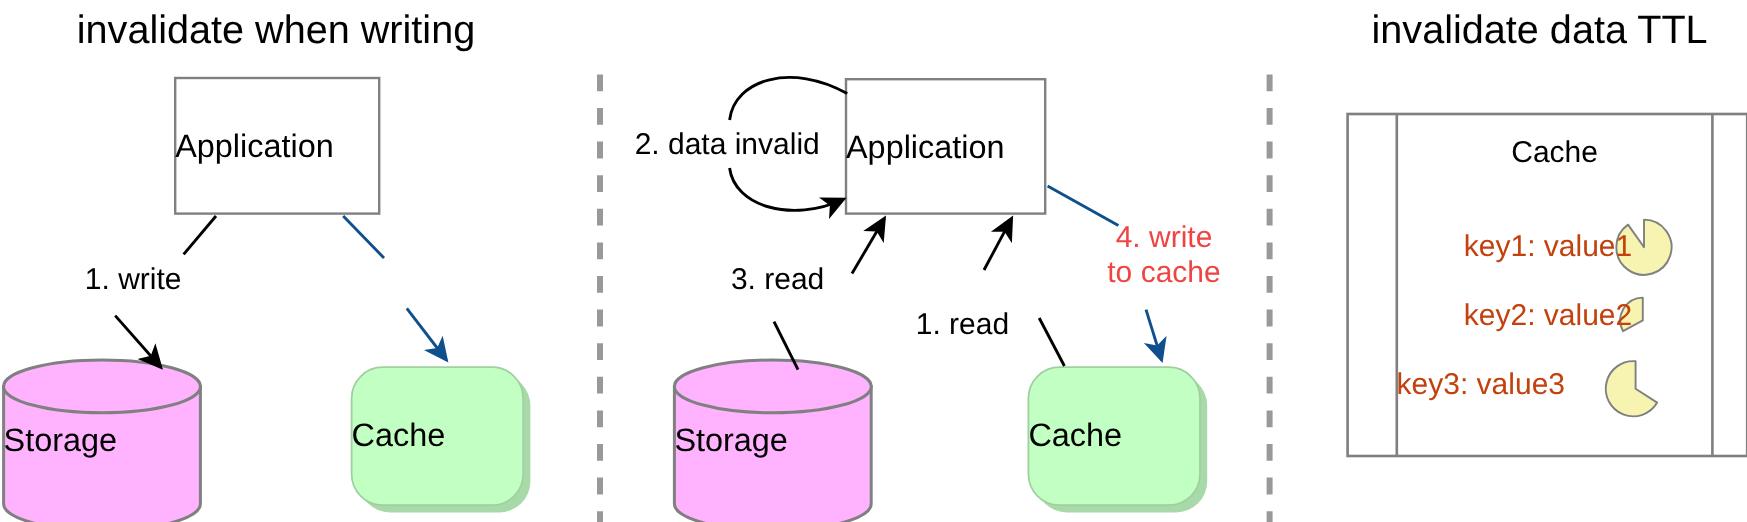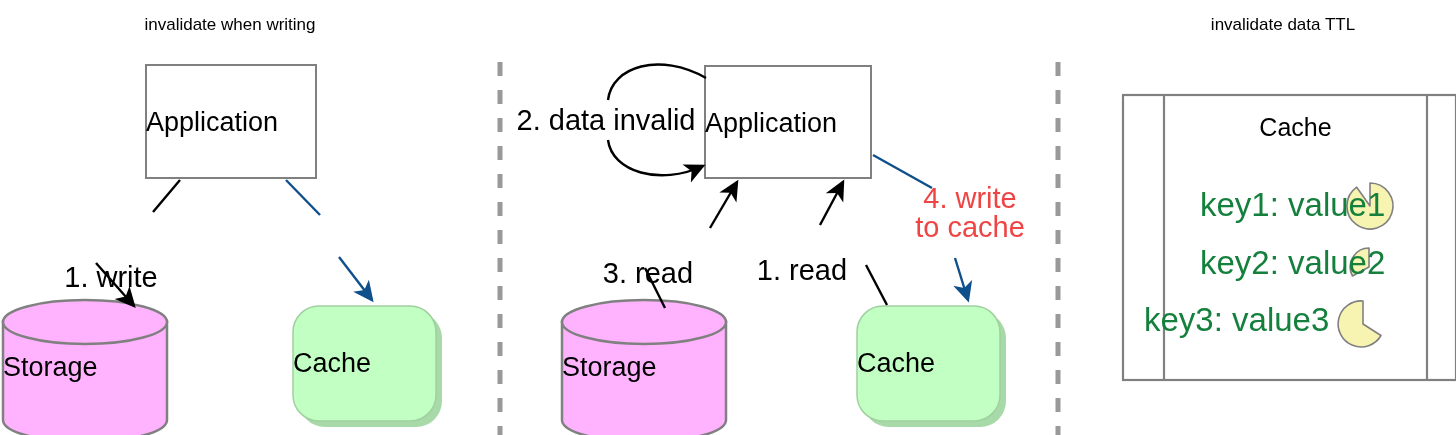--- a/index.html
+++ b/index.html
@@ -20,57 +20,57 @@
   #svg-layer {
     position: absolute;
     left: 0;
     top: 0;
     width: 1456px;
     height: 435px;
   }
   .panel-title {
     position: absolute;
     text-align: center;
-    font-size: 17px;
+    font-size: 33px;
     line-height: 30px;
     color: #000000;
     white-space: nowrap;
   }
   .node-label {
     position: absolute;
     font-size: 27px;
     line-height: 30px;
     color: #000000;
     white-space: nowrap;
   }
   .edge-label {
     position: absolute;
     text-align: center;
-    font-size: 29px;
+    font-size: 25px;
     line-height: 29px;
     color: #000000;
     white-space: nowrap;
   }
   .edge-label.blue {
     color: #ef4444;
   }
   .cache-title {
     position: absolute;
     text-align: center;
     font-size: 25px;
     line-height: 30px;
     color: #000000;
     white-space: nowrap;
   }
   .cache-entry {
     position: absolute;
-    text-align: left;
-    font-size: 33px;
-    line-height: 30px;
-    color: #15803d;
+    text-align: center;
+    font-size: 25px;
+    line-height: 30px;
+    color: #c2410c;
     white-space: nowrap;
   }
 </style>
 </head>
 <body>
 
 <div id="stage">
 
   <svg id="svg-layer" viewBox="0 0 1456 435" xmlns="http://www.w3.org/2000/svg">
     <defs>
@@ -170,33 +170,33 @@
   </svg>
 
   <div class="panel-title" style="left:0px; top:10px; width:460px;">invalidate when writing</div>
 
   <div class="node-label" style="left:146px; top:107px; width:170px;">Application</div>
 
   <div class="node-label" style="left:3px; top:352px; width:164px;">Storage</div>
 
   <div class="node-label" style="left:293px; top:348px; width:143px;">Cache</div>
 
-  <div class="edge-label" style="left:31px; top:219px; width:160px;margin-top:44px;">1. write</div>
+  <div class="edge-label" style="left:31px; top:219px; width:160px;">1. write</div>
 
 
 
   <div class="node-label" style="left:705px; top:108px; width:166px;">Application</div>
 
   <div class="node-label" style="left:562px; top:352px; width:164px;">Storage</div>
 
   <div class="node-label" style="left:857px; top:348px; width:143px;">Cache</div>
 
   <div class="edge-label" style="left:506px; top:106px; width:200px;">2. data invalid</div>
 
-  <div class="edge-label" style="left:583px; top:219px; width:130px;margin-top:40px;">3. read</div>
+  <div class="edge-label" style="left:583px; top:219px; width:130px;">3. read</div>
 
   <div class="edge-label" style="left:737px; top:219px; width:130px;margin-top:37px;">1. read</div>
 
   <div class="edge-label blue" style="left:900px; top:184px; width:140px;">4. write</div>
   <div class="edge-label blue" style="left:900px; top:213px; width:140px;">to cache</div>
 
   <div class="panel-title" style="left:1110px; top:10px; width:346px;">invalidate data TTL</div>
 
   <div class="cache-title" style="left:1164px; top:112px; width:263px;">Cache</div>
 

